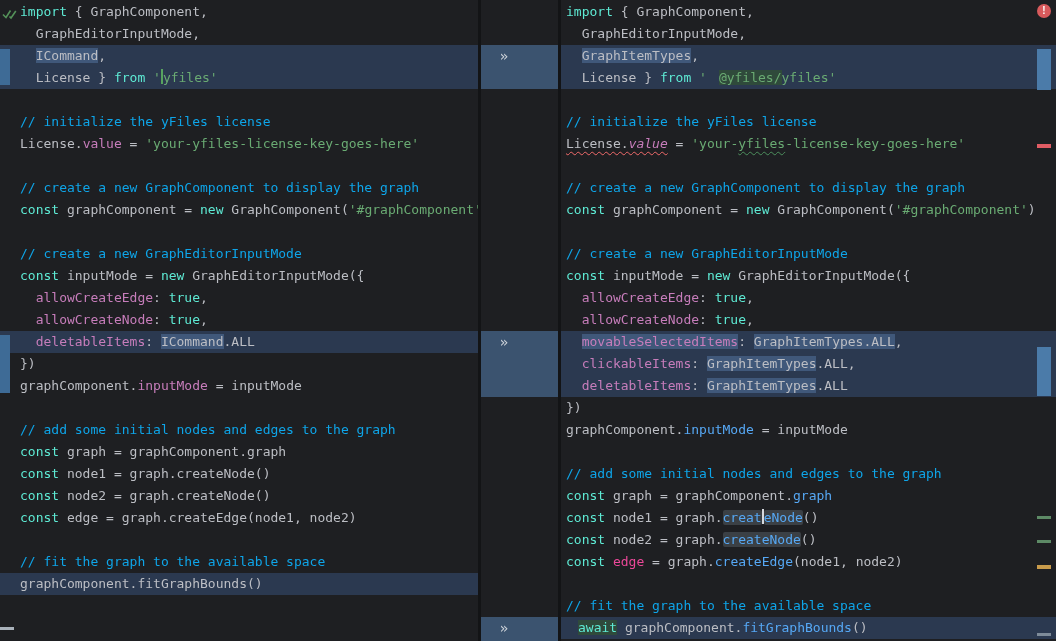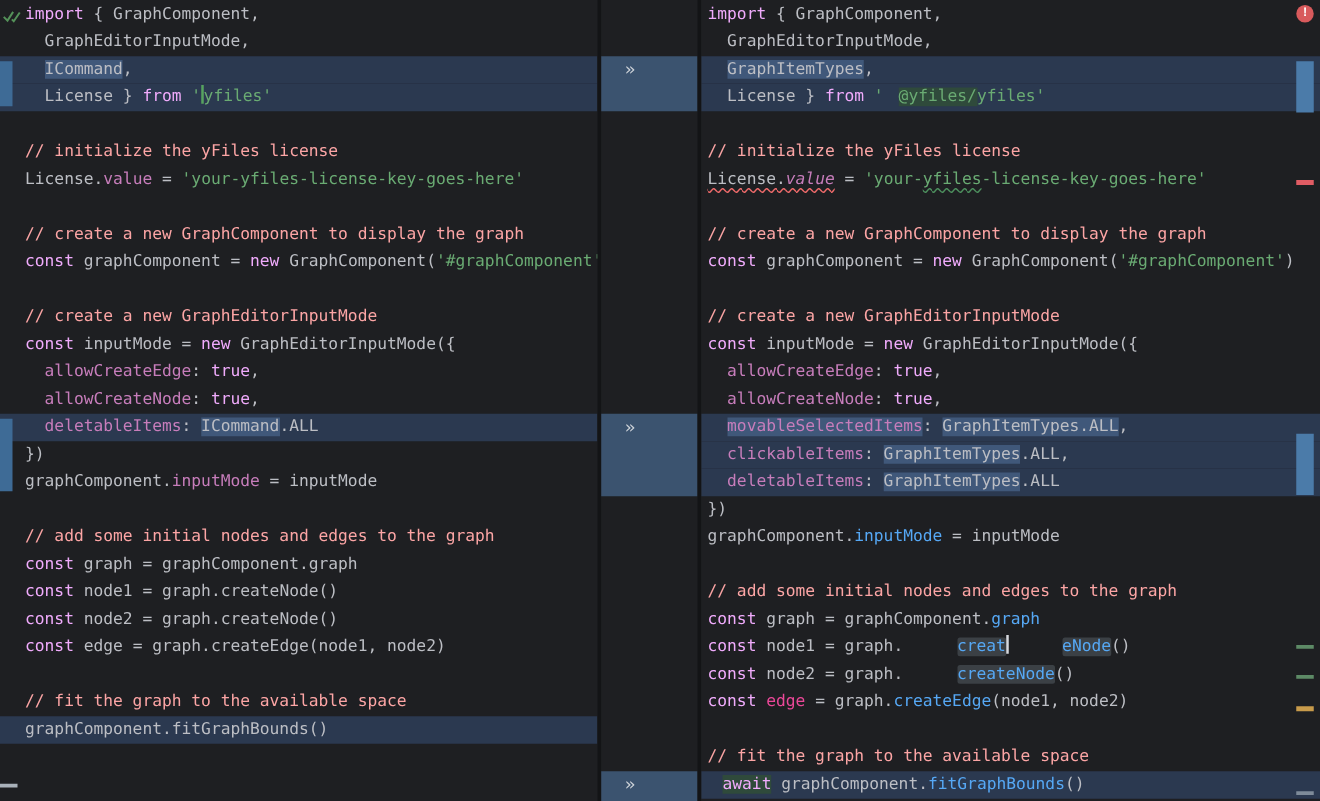--- a/index.html
+++ b/index.html
@@ -10,25 +10,25 @@
   #gutter{position:absolute;left:481px;top:0;width:77px;height:641px;background:#1e1f22;}
   #pane-right{left:561px;width:495px;}
   .vdiv{position:absolute;top:0;width:3px;height:641px;background:#131416;}
   #vdiv-1{left:478px;} #vdiv-2{left:558px;}
   .row{height:22px;white-space:pre;position:relative;}
   #pane-left .row{padding-left:20px;}
   #pane-right .row{padding-left:5px;}
   .row.hl{background:#2b3950;}
   .rows{position:absolute;top:1px;left:0;right:0;}
   
-  .tk-d{color:#bcbec4}.tk-k{color:#f0abfc}.tk-s{color:#6aab73}.tk-c{color:#fca5a5}
+  .tk-d{color:#bcbec4}.tk-k{color:#5eead4}.tk-s{color:#6aab73}.tk-c{color:#0ea5e9}
   .tk-p{color:#c77dbb}.tk-i{color:#c77dbb;font-style:italic}.tk-f{color:#56a8f5}.tk-g{color:#ec4899}
   .bg-w{background:#40587a;}
   .bg-ins{background:#2f4a3b;margin-left:12px;}
-  .bg-occ{background:#3b4045;border-radius:2px;margin-left:43px;}
+  .bg-occ{background:#3b4045;border-radius:2px;}
   .sq-r{text-decoration:underline wavy #f06a6a 1px;text-underline-offset:3px;}
   .sq-g{text-decoration:underline wavy #4c8f5d 1px;text-underline-offset:3px;}
   .caret{display:inline-block;width:2px;height:15px;background:#d6d9de;vertical-align:-2px;}
   .insbar{display:inline-block;width:2px;height:15px;background:#57a35f;vertical-align:-2px;}
   
   .gutter-block{position:absolute;left:0;width:77px;background:#3b536f;}
   .expand-btn{position:absolute;left:10px;width:26px;height:22px;color:#ced3d9;font-size:14px;
               text-align:center;cursor:pointer;}
   
   .change-bar{position:absolute;left:0;width:10px;background:#3e6b96;}

